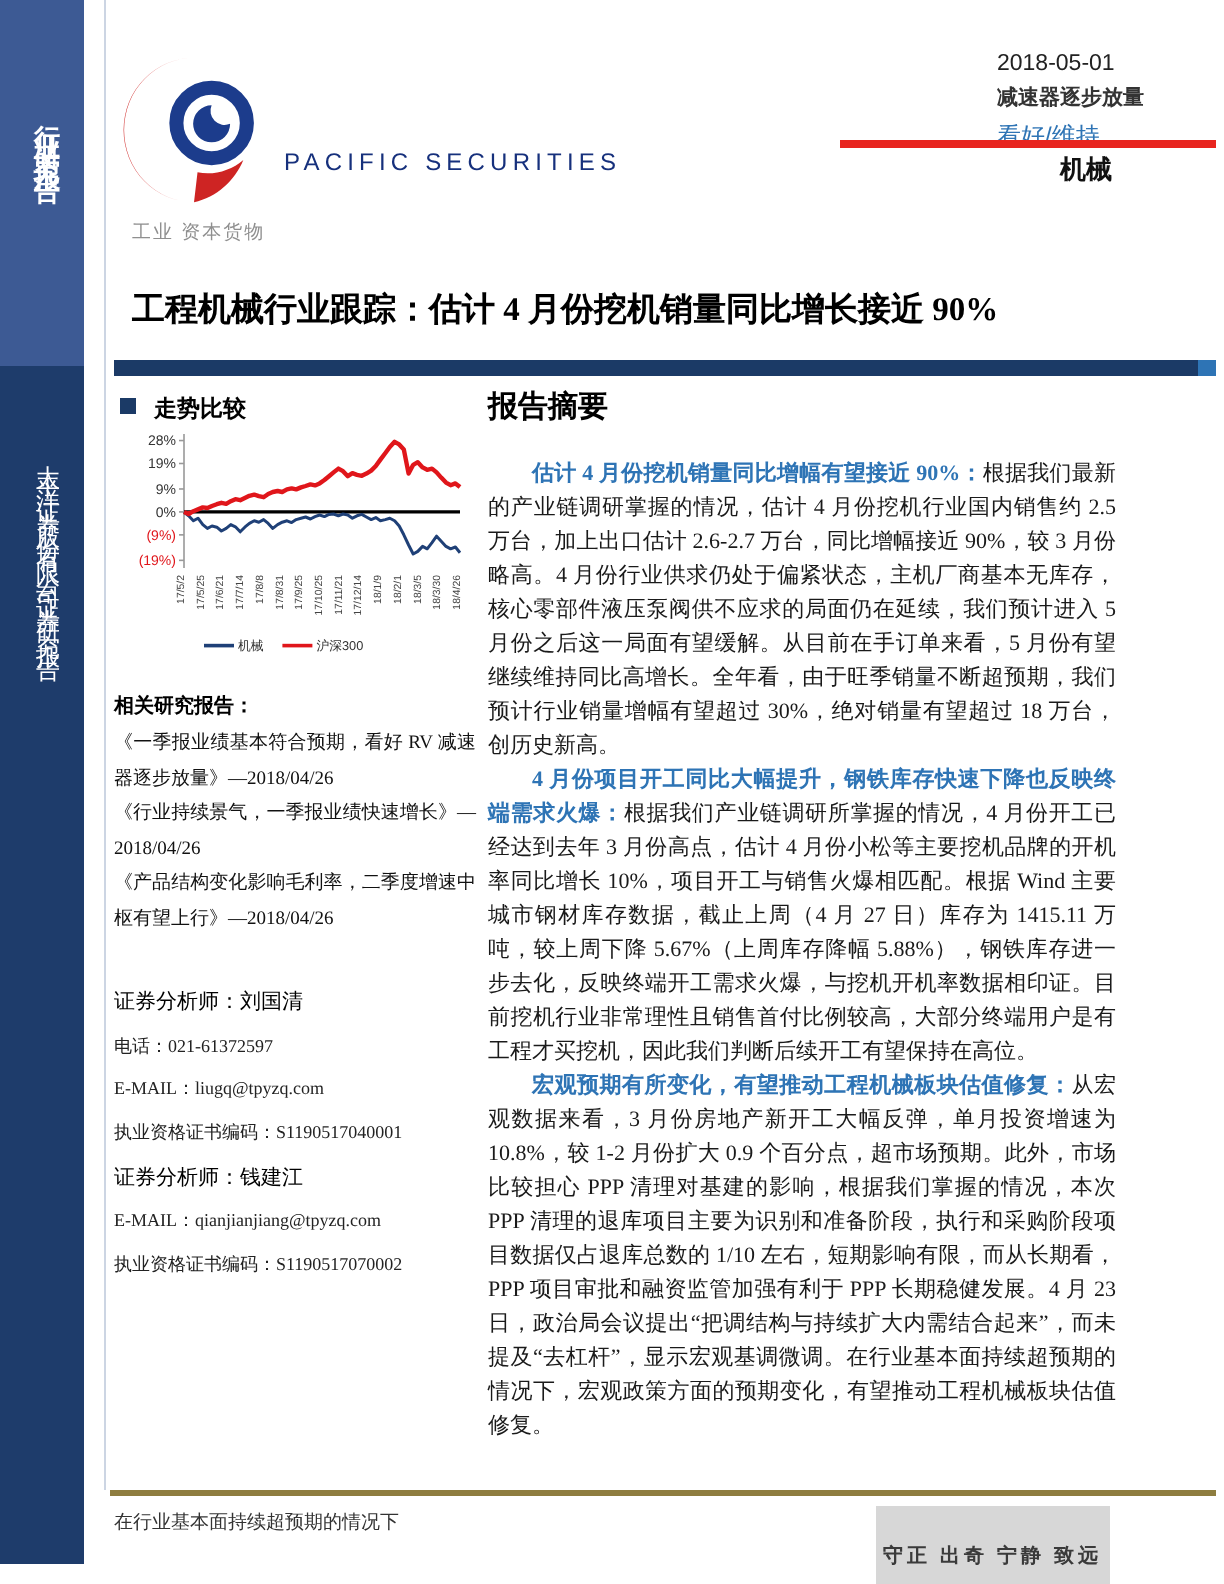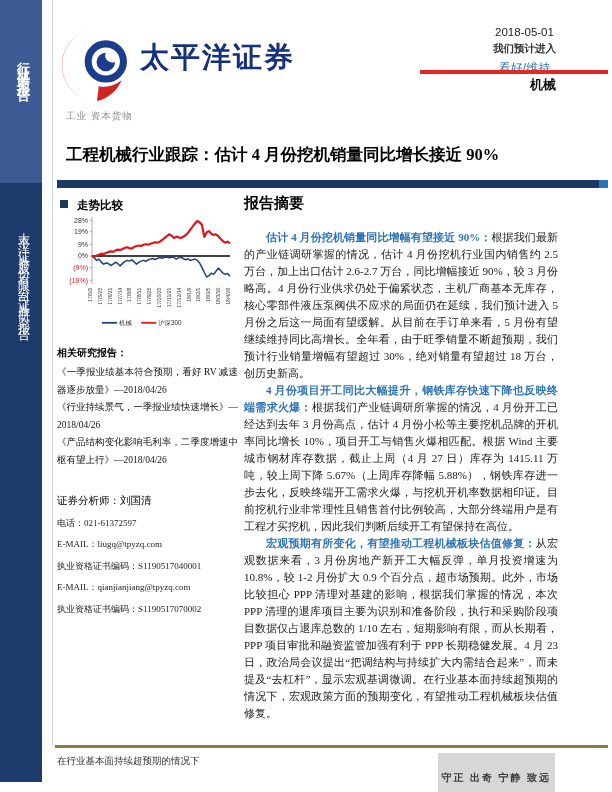--- a/index.html
+++ b/index.html
@@ -13,21 +13,21 @@
   .sb-top .vtext{position:absolute;top:52px;left:14px;font-size:13px;font-weight:bold;letter-spacing:5px;}
   .sb-bottom .vtext{position:absolute;top:40px;left:15px;font-size:12px;letter-spacing:6px;}
   .sidebar-divider{position:absolute;left:52px;top:0;width:1px;height:745px;background:#ccd5e3;}
 
   
   .logo-mark{position:absolute;left:60px;top:25px;width:74px;height:80px;}
   .logo-cn{position:absolute;left:140px;top:38px;font-family:"Liberation Sans",sans-serif;
            font-weight:bold;font-size:29px;letter-spacing:2px;color:var(--brand-blue,#16307C);}
   .logo-en{position:absolute;left:142px;top:74px;font-family:"Liberation Sans",sans-serif;
            font-size:12px;letter-spacing:2.6px;color:var(--brand-blue,#16307C);}
-  .hdr-right{position:absolute;right:56px;top:26px;text-align:center;font-family:"Liberation Sans",sans-serif;}
+  .hdr-right{position:absolute;right:40px;top:26px;text-align:left;font-family:"Liberation Sans",sans-serif;}
   .hr-date{font-size:11.5px;color:#222;}
   .hr-type{font-size:10.5px;color:#333;font-weight:bold;margin-top:4px;}
   .hr-rating{font-size:12px;color:var(--rating-blue,#2E74B5);margin-top:4px;}
   .red-rule{position:absolute;left:420px;top:70px;width:188px;height:3.5px;background:var(--accent-red,#E8251F);}
   .hr-industry{position:absolute;right:56px;top:76px;font-size:13px;font-weight:bold;color:#111;
                font-family:"Liberation Sans",sans-serif;}
 
   .category{position:absolute;left:66px;top:110px;font-size:9.5px;letter-spacing:1px;color:var(--gray-label,#8F8F8F);
             font-family:"Liberation Sans",sans-serif;}
   .title{position:absolute;left:66px;top:133px;width:500px;font-size:16.5px;font-weight:bold;color:#000;}
@@ -74,25 +74,25 @@
     </div>
     <div class="sidebar-divider"></div>
   </aside>
 
   <svg class="logo-mark" viewBox="0 0 84 88" aria-hidden="true">
     <path d="M42 3 A38 39 0 1 0 42 85 A30 31 0 1 1 42 3 Z" fill="#CE2423"></path>
     <path d="M42 85 C55 82 65 73 70 61 C63 67 53 70 44 68 Z" fill="#CE2423"></path>
     <circle cx="52" cy="40" r="20" fill="#ffffff" stroke="#1C3C8C" stroke-width="8"></circle>
     <path d="M52 30 a10.5 10.5 0 1 0 10.5 10.5 a8 8 0 0 1 -10.5 -10.5 z" fill="#1C3C8C"></path>
   </svg>
-  <div class="logo-cn">太平洋证券</div>
+  <div class="logo-en">PACIFIC SECURITIES</div>
 
   <div class="hdr-right">
     <div class="hr-date">2018-05-01</div>
-    <div class="hr-type">我们预计进入</div>
+    <div class="hr-type">减速器逐步放量</div>
     <div class="hr-rating">看好/维持</div>
   </div>
   <div class="red-rule"></div>
   <div class="hr-industry">机械</div>
 
   <div class="category">工业 资本货物</div>
   <h1 class="title">工程机械行业跟踪：估计 4 月份挖机销量同比增长接近 90%</h1>
   <div class="title-bar"></div>
   <div class="title-bar-cap"></div>
 
@@ -146,20 +146,21 @@
     <div class="rel-item">《行业持续景气，一季报业绩快速增长》—2018/04/26</div>
     <div class="rel-item">《产品结构变化影响毛利率，二季度增速中枢有望上行》—2018/04/26</div>
   </div>
 
   <div class="analysts">
     <div class="an-name" style="margin-top:0;"><span>证券分析师：</span><span>刘国清</span></div>
     <div class="an-row"><span>电话：</span><span>021-61372597</span></div>
     <div class="an-row"><span>E-MAIL：</span><span>liugq@tpyzq.com</span></div>
     <div class="an-row"><span>执业资格证书编码：</span><span>S1190517040001</span></div>
 
+    <div class="an-name"><span>证券分析师：</span><span>钱建江</span></div>
     <div class="an-row"><span>E-MAIL：</span><span>qianjianjiang@tpyzq.com</span></div>
     <div class="an-row"><span>执业资格证书编码：</span><span>S1190517070002</span></div>
   </div>
 
   <div class="summary">
     <h2 class="sum-hd">报告摘要</h2>
     <p class="para"><span class="lead">估计 4 月份挖机销量同比增幅有望接近 90%：</span><span>根据我们最新的产业链调研掌握的情况，估计 4 月份挖机行业国内销售约 2.5 万台，加上出口估计 2.6-2.7 万台，同比增幅接近 90%，较 3 月份略高。4 月份行业供求仍处于偏紧状态，主机厂商基本无库存，核心零部件液压泵阀供不应求的局面仍在延续，我们预计进入 5 月份之后这一局面有望缓解。从目前在手订单来看，5 月份有望继续维持同比高增长。全年看，由于旺季销量不断超预期，我们预计行业销量增幅有望超过 30%，绝对销量有望超过 18 万台，创历史新高。</span></p>
     <p class="para"><span class="lead">4 月份项目开工同比大幅提升，钢铁库存快速下降也反映终端需求火爆：</span><span>根据我们产业链调研所掌握的情况，4 月份开工已经达到去年 3 月份高点，估计 4 月份小松等主要挖机品牌的开机率同比增长 10%，项目开工与销售火爆相匹配。根据 Wind 主要城市钢材库存数据，截止上周（4 月 27 日）库存为 1415.11 万吨，较上周下降 5.67%（上周库存降幅 5.88%），钢铁库存进一步去化，反映终端开工需求火爆，与挖机开机率数据相印证。目前挖机行业非常理性且销售首付比例较高，大部分终端用户是有工程才买挖机，因此我们判断后续开工有望保持在高位。</span></p>
     <p class="para"><span class="lead">宏观预期有所变化，有望推动工程机械板块估值修复：</span><span>从宏观数据来看，3 月份房地产新开工大幅反弹，单月投资增速为 10.8%，较 1-2 月份扩大 0.9 个百分点，超市场预期。此外，市场比较担心 PPP 清理对基建的影响，根据我们掌握的情况，本次 PPP 清理的退库项目主要为识别和准备阶段，执行和采购阶段项目数据仅占退库总数的 1/10 左右，短期影响有限，而从长期看，PPP 项目审批和融资监管加强有利于 PPP 长期稳健发展。4 月 23 日，政治局会议提出“把调结构与持续扩大内需结合起来”，而未提及“去杠杆”，显示宏观基调微调。在行业基本面持续超预期的情况下，宏观政策方面的预期变化，有望推动工程机械板块估值修复。</span></p>
   </div>

